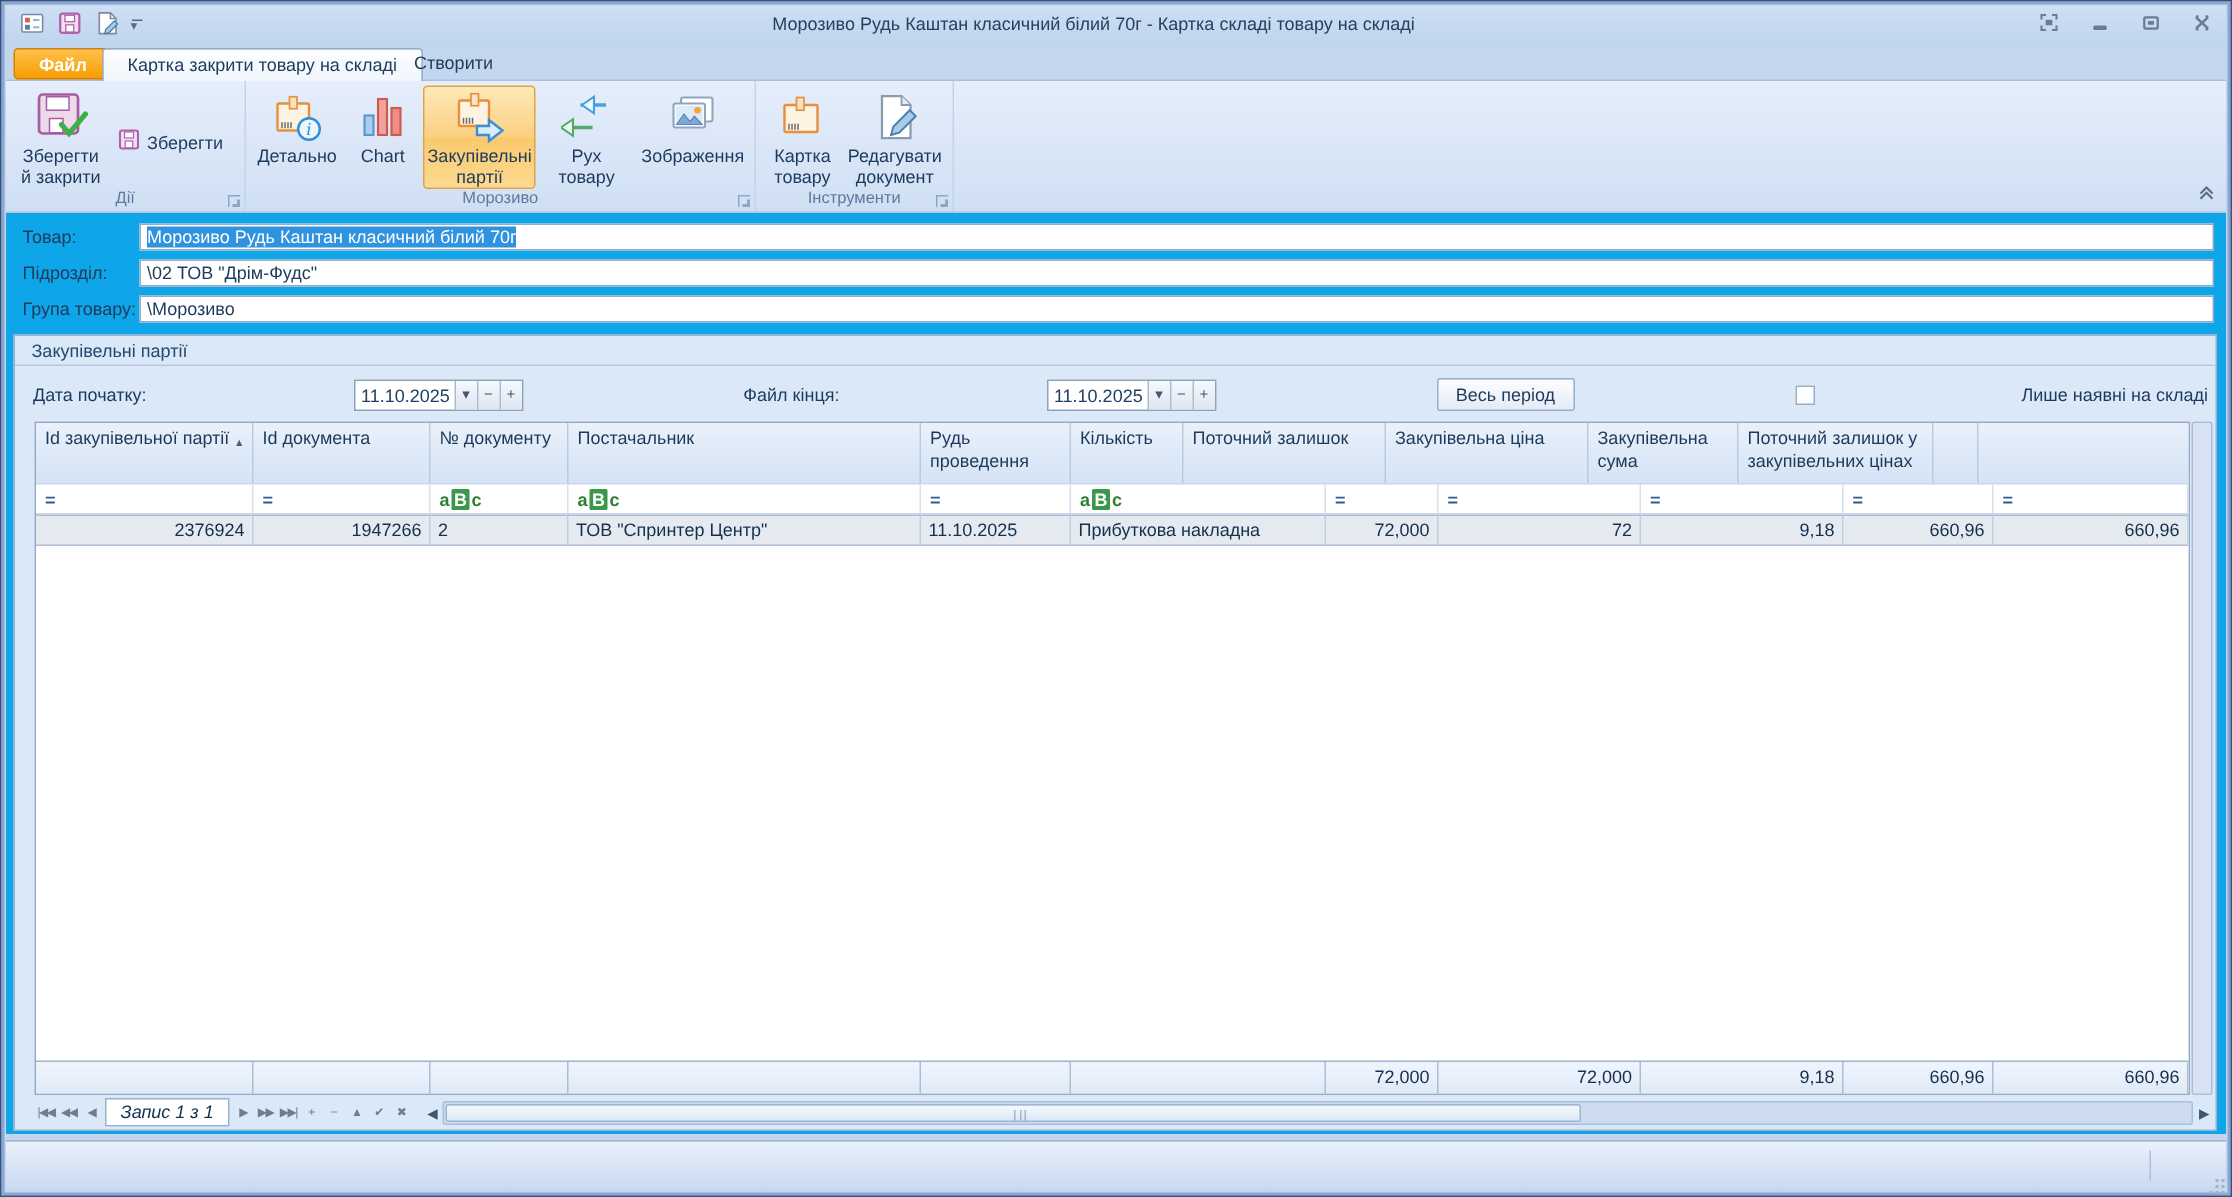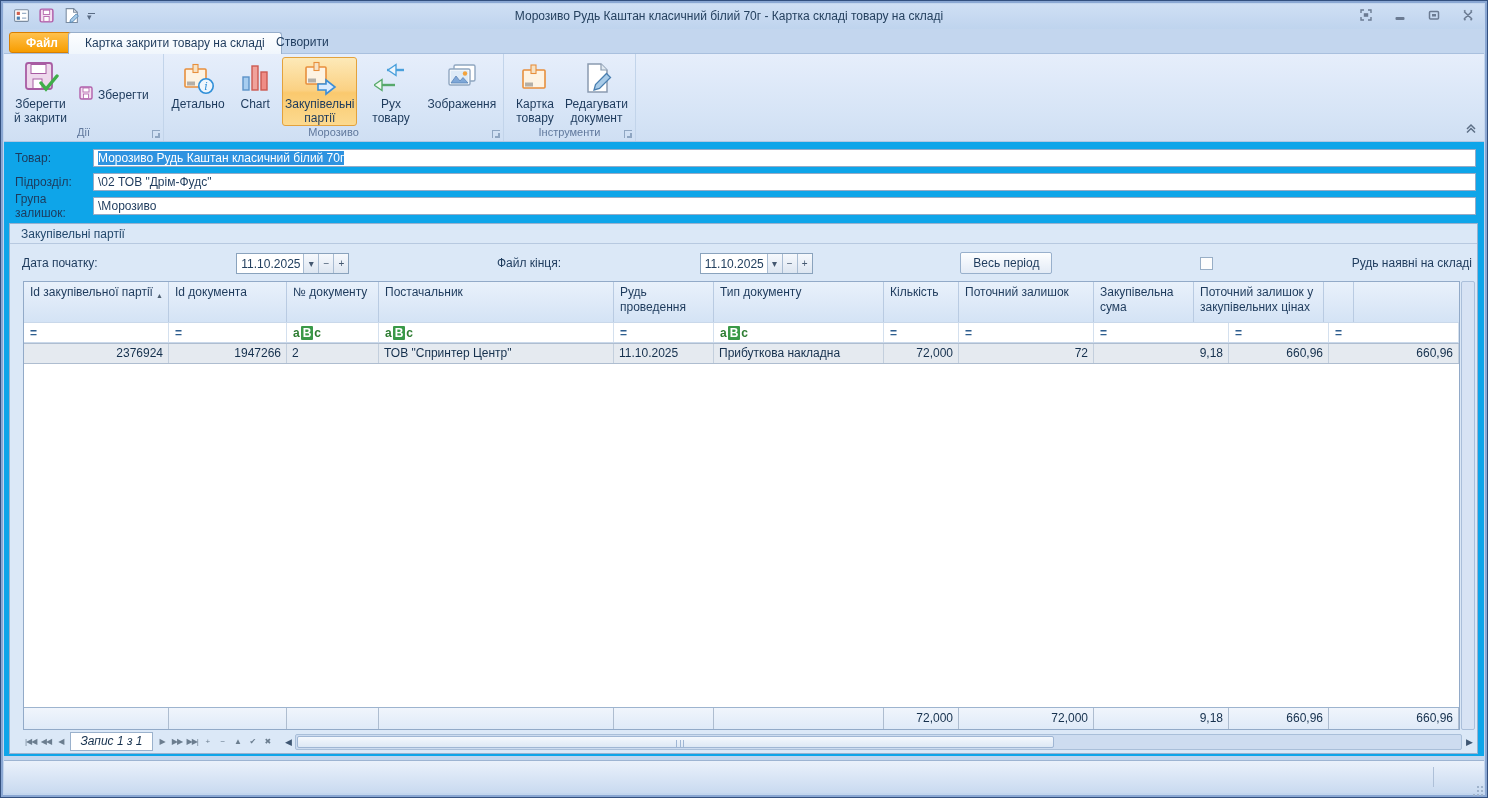--- a/index.html
+++ b/index.html
@@ -312,21 +312,21 @@
 
   <div class="frow" style="top:6px">
     <span class="flabel">Товар:</span>
     <div class="finput"><span class="sel">Морозиво Рудь Каштан класичний білий 70г</span></div>
   </div>
   <div class="frow" style="top:30px">
     <span class="flabel">Підрозділ:</span>
     <div class="finput">\02 ТОВ "Дрім-Фудс"</div>
   </div>
   <div class="frow" style="top:54px">
-    <span class="flabel">Група залишок:</span>
+    <span class="flabel">Група товару:</span>
     <div class="finput">\Морозиво</div>
   </div>
 
   <div class="panel">
     <div class="panel-caption">Закупівельні партії</div>
 
     <div class="ptoolbar">
       <span class="tlabel">Дата початку:</span>
       <div class="dedit">
         <span class="dval">11.10.2025</span>
@@ -336,34 +336,34 @@
       </div>
       <span class="tlabel">Файл кінця:</span>
       <div class="dedit">
         <span class="dval">11.10.2025</span>
         <span class="dbtn">▾</span>
         <span class="dbtn">−</span>
         <span class="dbtn">+</span>
       </div>
       <span class="period-btn">Весь період</span>
       <span class="cb"></span>
-      <span class="tlabel">Рудь наявні на складі</span>
+      <span class="tlabel">Лише наявні на складі</span>
     </div>
 
     <div class="grid-wrap">
       <div class="grid-col">
         <div class="g-header">
             <div class="gh-cell" style="width: 145px;"><span>Id закупівельної партії</span><span class="sort-arrow">▲</span></div>
             <div class="gh-cell" style="width: 118px;"><span>Id документа</span></div>
             <div class="gh-cell" style="width: 92px;"><span>№ документу</span></div>
             <div class="gh-cell" style="width: 235px;"><span>Постачальник</span></div>
             <div class="gh-cell" style="width: 100px;"><span>Рудь проведення</span></div>
-            <div class="gh-cell" style="width: 170px;"><span>Тип документу</span></div>
             <div class="gh-cell" style="width: 75px;"><span>Кількість</span></div>
             <div class="gh-cell" style="width: 135px;"><span>Поточний залишок</span></div>
+            <div class="gh-cell" style="width: 135px;"><span>Закупівельна ціна</span></div>
             <div class="gh-cell" style="width: 100px;"><span>Закупівельна сума</span></div>
             <div class="gh-cell" style="width: 130px;"><span>Поточний залишок у закупівельних цінах</span></div>
             <div class="gh-cell" style="width: 30px;"></div>
           </div>
         <div class="g-filter">
             <div class="gf-cell" style="width: 145px;">
               <span class="f-eq">=</span>
             </div>
             <div class="gf-cell" style="width: 118px;">
               <span class="f-eq">=</span>

